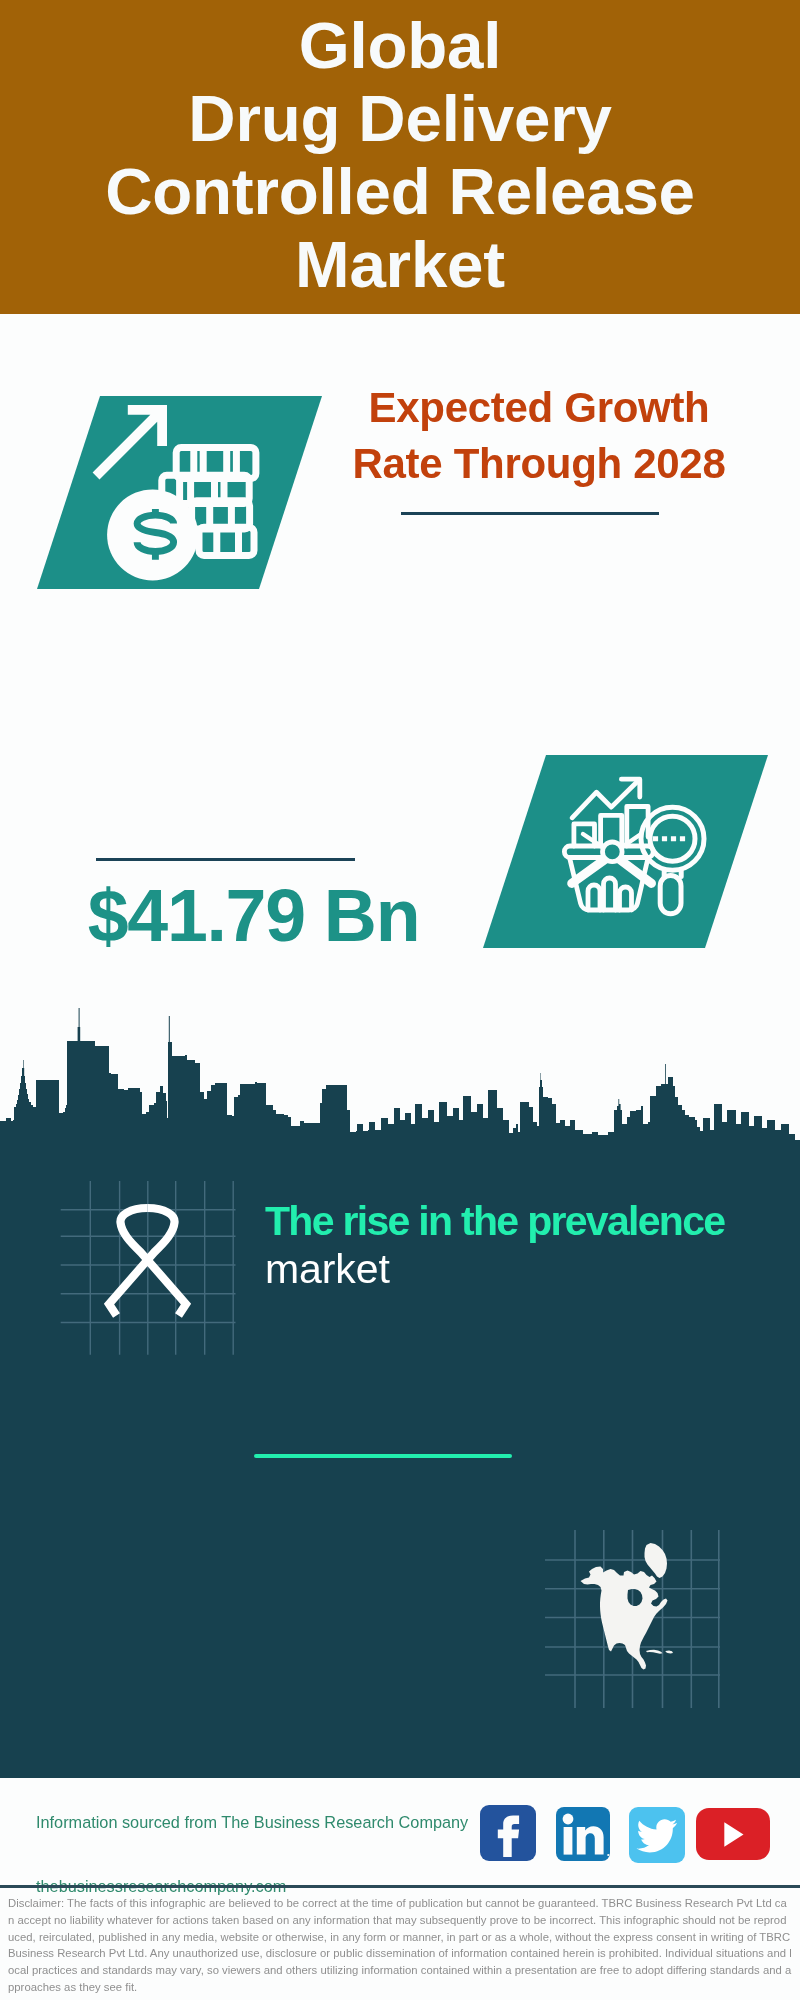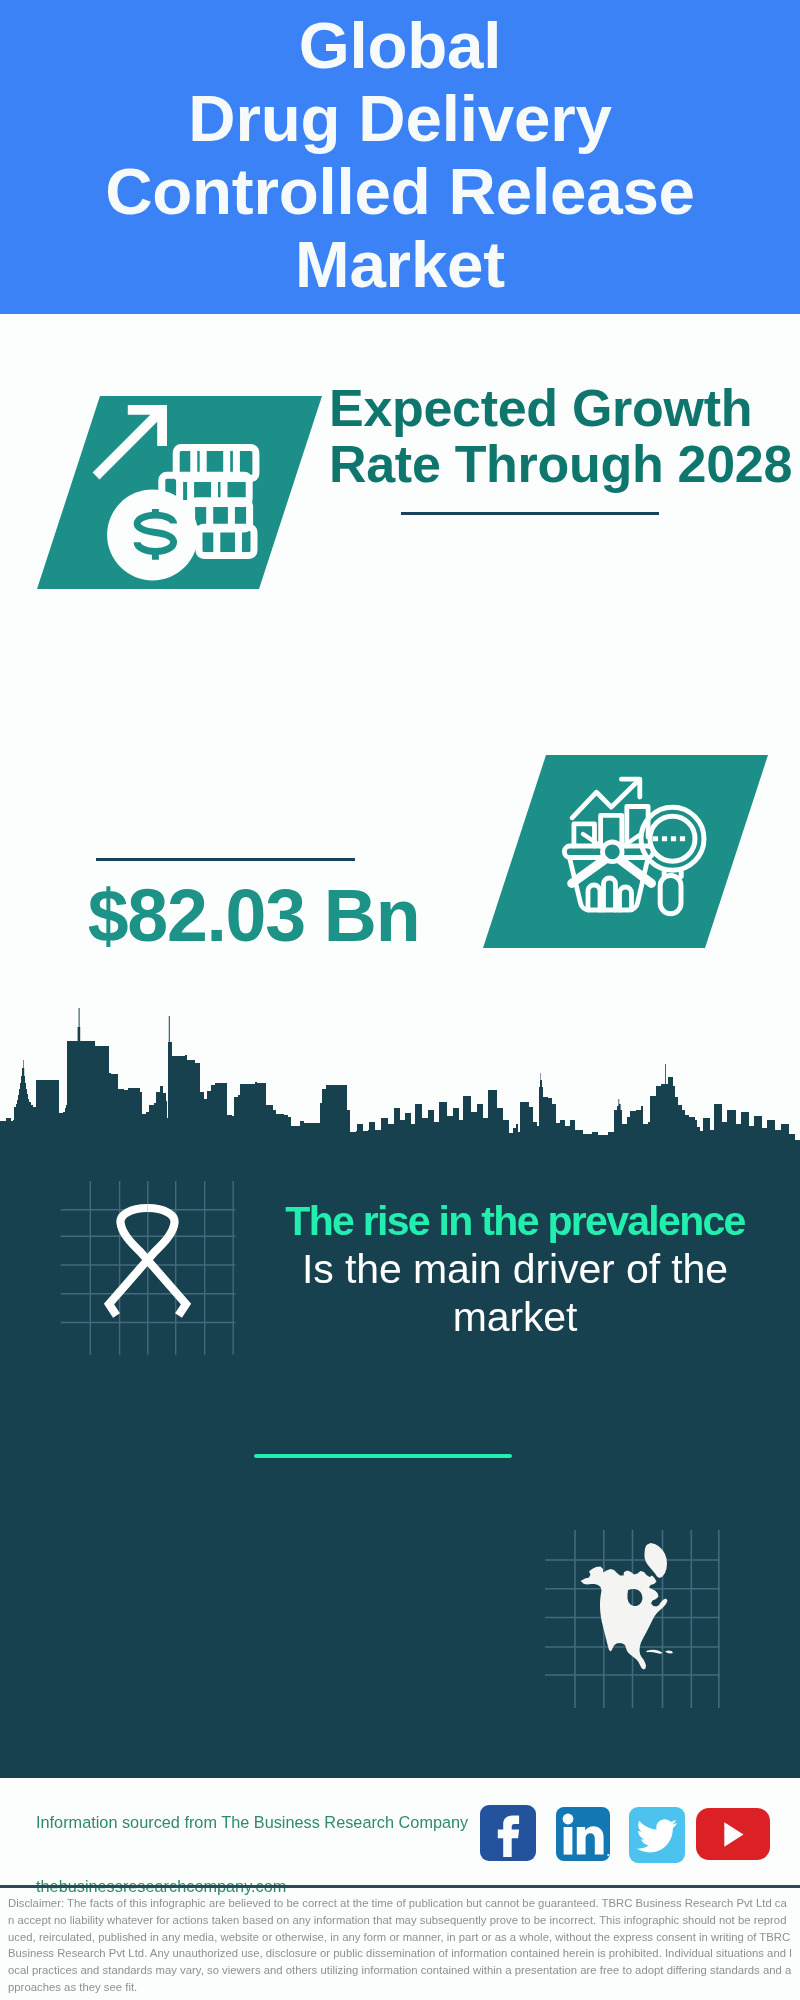--- a/index.html
+++ b/index.html
@@ -1,35 +1,35 @@
 <!DOCTYPE html>
 <html><head>
 <meta charset="utf-8">
 <style>
   html,body{margin:0;padding:0;}
   body{width:800px;height:2000px;background:#fcfdfd;font-family:"Liberation Sans",sans-serif;overflow:hidden;position:relative;}
   .page{position:relative;width:800px;height:2000px;background:#fcfdfd;}
 
   
-  .header{position:absolute;left:0;top:0;width:800px;height:314px;background:#3b82f6;}
+  .header{position:absolute;left:0;top:0;width:800px;height:314px;background:#a16207;}
   .header-title{position:absolute;left:0;top:0;width:800px;text-align:center;
       color:#f7fafb;font-weight:bold;font-size:65.5px;line-height:73px;padding-top:9px;
       letter-spacing:-0.2px;}
   .header-title div{white-space:nowrap;}
 
   
   .plg{position:absolute;}
   .plg svg{position:absolute;left:0;top:0;}
-  .stat-title{position:absolute;color:#0f766e;font-weight:bold;font-size:52px;
+  .stat-title{position:absolute;color:#c2410c;font-weight:bold;font-size:42px;
       line-height:56px;text-align:center;white-space:nowrap;letter-spacing:-0.3px;}
   .stat-rule{position:absolute;height:3px;background:#1b4357;}
   .stat-value{position:absolute;color:#1d9287;font-weight:bold;text-align:center;white-space:nowrap;}
 
   
-  .insight{position:absolute;text-align:center;font-size:41px;line-height:48px;color:#ffffff;}
+  .insight{position:absolute;font-size:41px;line-height:48px;color:#ffffff;}
   .insight div{white-space:nowrap;}
   .insight .hl{color:#22eeae;font-weight:bold;letter-spacing:-1.7px;}
   #insight2 .hl{letter-spacing:-1.35px;font-size:44.5px;}
   #insight2 .rest{letter-spacing:-0.55px;}
   .insight .rest{color:#ffffff;font-weight:normal;letter-spacing:-0.1px;}
   .grid-bg{position:absolute;}
   .mid-rule{position:absolute;height:4px;background:#22eeae;border-radius:2px;}
 
   
   .src{position:absolute;color:#2f8a6d;font-size:16.3px;line-height:22px;white-space:nowrap;
@@ -115,21 +115,20 @@
         <path d="M61.5,139.5 L54,128 L99,76.5 C110.5,65.5 118.5,56.5 119.5,46.5
                  C120.3,39 110,32 92.5,32"></path>
         <path d="M123.5,139.5 L131,128 L86,76.5 C74.5,65.5 66.5,56.5 65.5,46.5
                  C64.7,39 75,32 92.5,32"></path>
       </g>
     </svg>
   </div>
 
   <div class="insight" style="left:265px;top:1197px;width:500px;">
     <div class="hl">The rise in the prevalence</div>
-    <div class="rest">Is the main driver of the</div>
     <div class="rest">market</div>
   </div>
 
   <div class="mid-rule" style="left:254px;top:1454px;width:258px;"></div>
 
 
   <div class="grid-bg" style="left:544px;top:1528px;width:180px;height:182px;">
     <svg width="180" height="182" viewBox="0 0 180 182">
       <g stroke="#436a7c" stroke-width="1.6" fill="none">
         <path d="M31,2 L31,180 M59.8,2 L59.8,180 M88.5,2 L88.5,180 M118.5,2 L118.5,180
@@ -209,21 +208,21 @@
           <rect x="177.2" y="120.5" rx="10.4" ry="10.4" width="20.8" height="38.2"></rect>
         </g>
         <g stroke-width="5" stroke-linecap="square">
           <path d="M172.4,83.7 L172.6,83.7 M181.4,83.7 L181.6,83.7 M190.4,83.7 L190.6,83.7 M199.4,83.7 L199.6,83.7"></path>
         </g>
       </g>
     </svg>
   </div>
 
   <div class="stat-rule" style="left:96px;top:858px;width:259px;"></div>
-  <div class="stat-value" style="left:41px;top:879px;width:425px;font-size:73.5px;line-height:74px;letter-spacing:-1.3px;">$82.03 Bn</div>
+  <div class="stat-value" style="left:41px;top:879px;width:425px;font-size:73.5px;line-height:74px;letter-spacing:-1.3px;">$41.79 Bn</div>
 
   <div class="header">
     <div class="header-title">
       <div>Global</div>
       <div>Drug Delivery</div>
       <div>Controlled Release</div>
       <div>Market</div>
     </div>
   </div>
 

